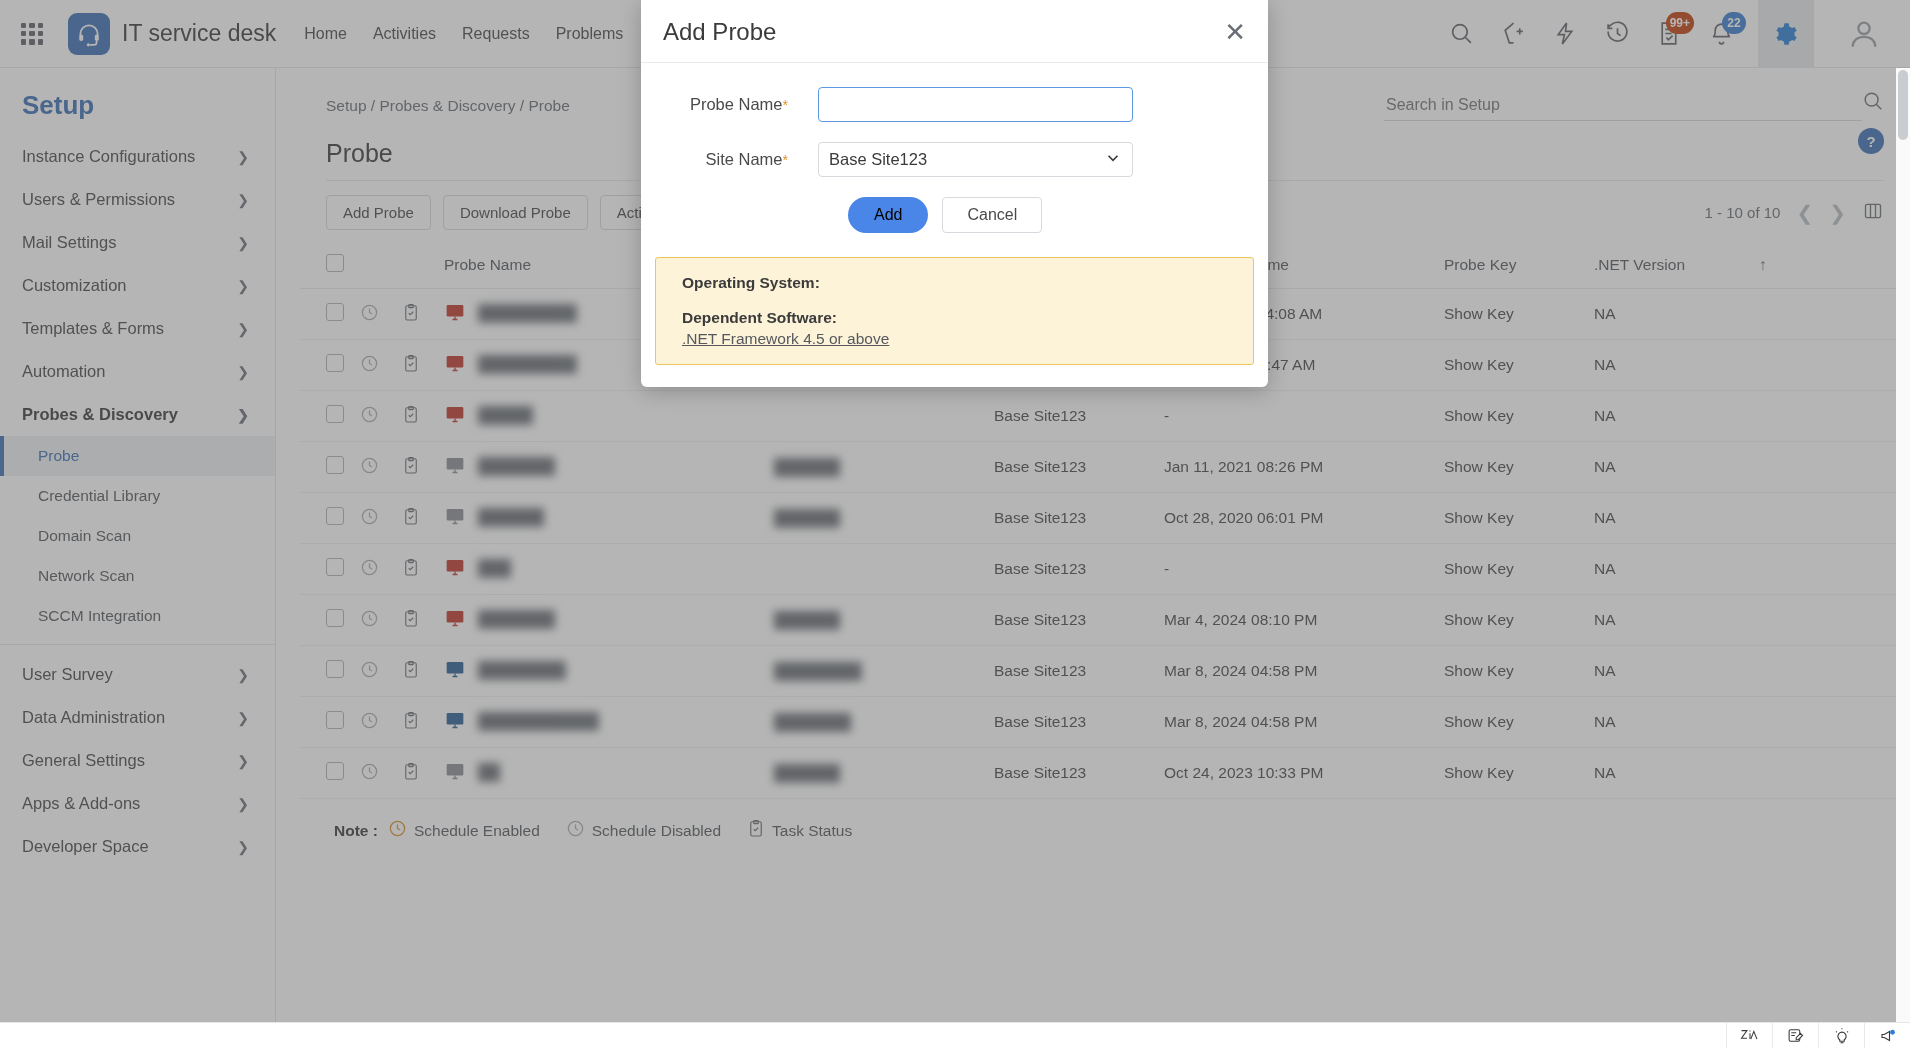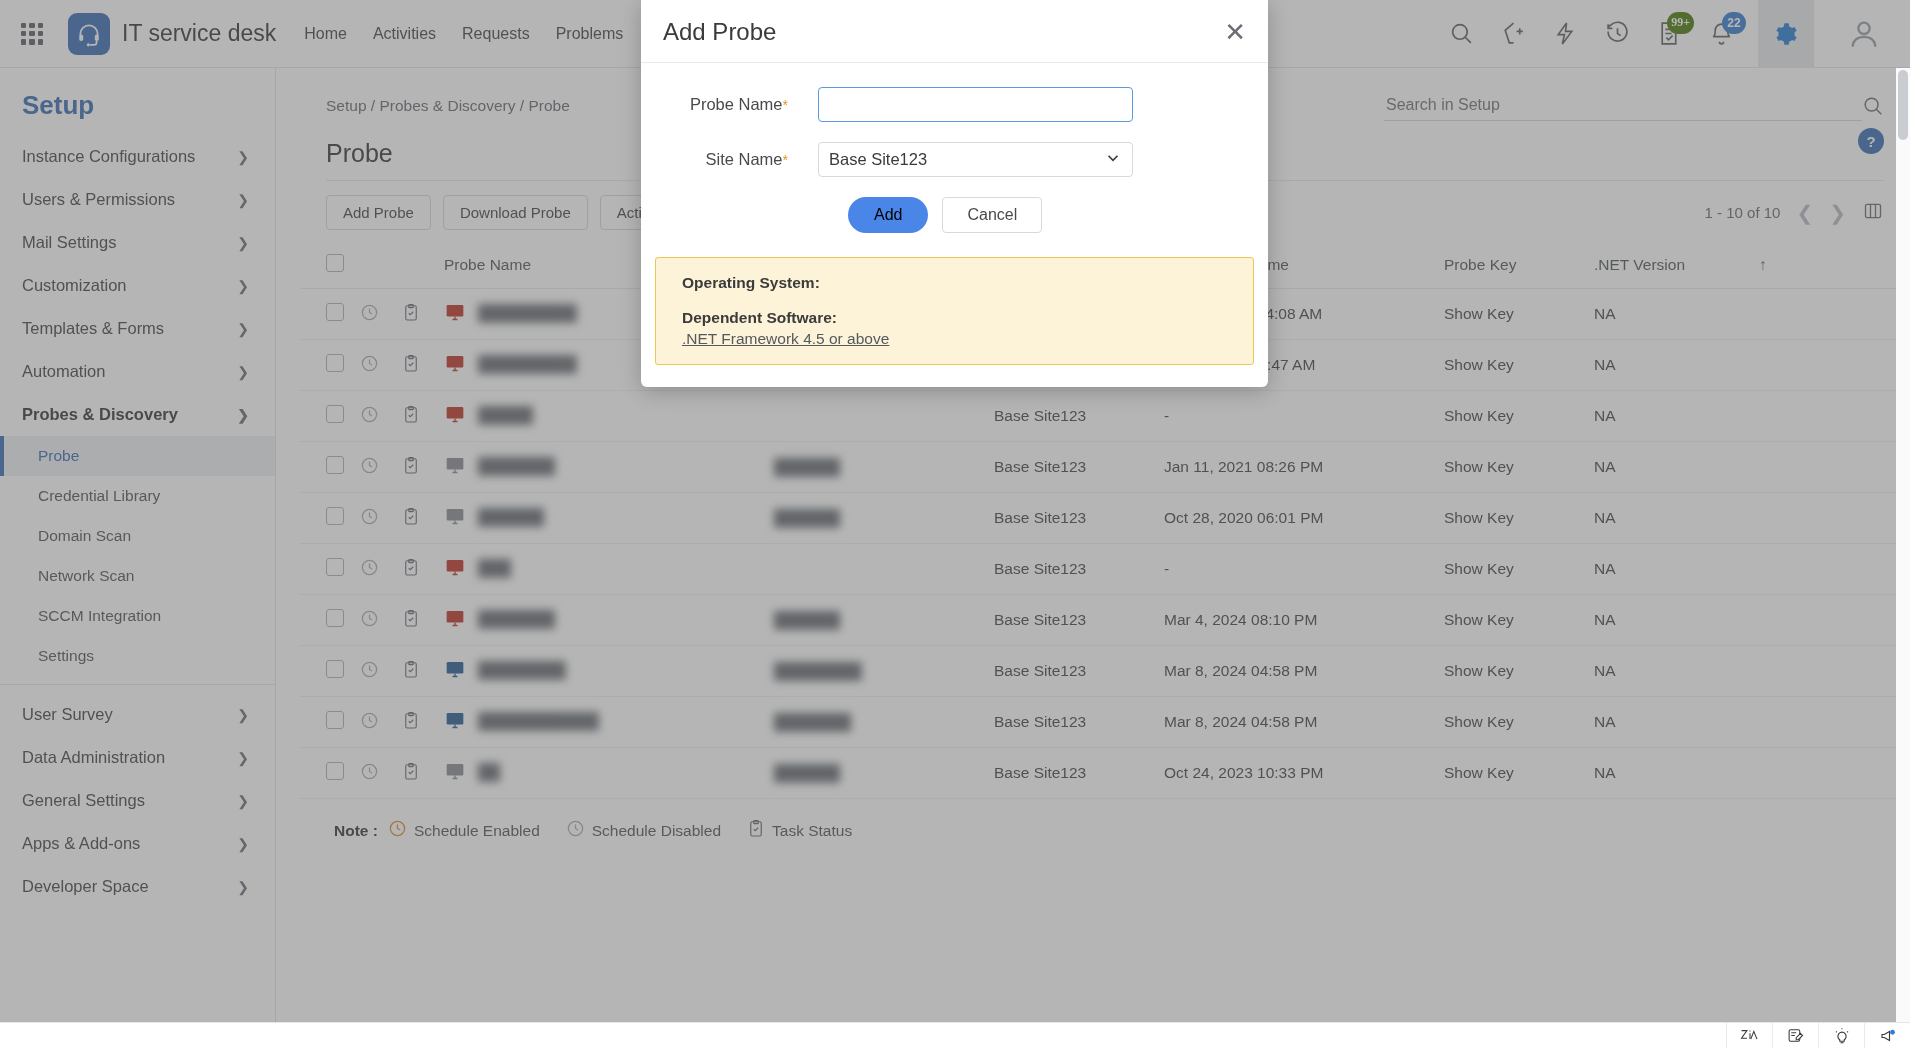--- a/index.html
+++ b/index.html
@@ -39,21 +39,21 @@
   .navlinks { display: flex; align-items: center; gap: 26px; }
   .navlinks a { font-size: 16px; color: #4a4a4a; text-decoration: none; white-space: nowrap; cursor: pointer; }
   .nav-dots { font-size: 21px; color: #4a4a4a; letter-spacing: 1px; cursor: pointer; }
   .topnav-right { margin-left: auto; display: flex; align-items: center; gap: 22px; height: 100%; }
   .ticon { width: 30px; height: 30px; position: relative; display:flex; align-items:center; justify-content:center; cursor:pointer; }
   .badge {
     position: absolute; top: -7px; right: -10px; min-width: 24px; height: 22px;
     border-radius: 11px; color: #fff; font-size: 12px; font-weight: bold;
     display: flex; align-items: center; justify-content: center; padding: 0 4px;
   }
-  .badge.red { background: #4d7c0f; font-family: Liberation Serif, serif; }
+  .badge.red { background: #c2410c; }
   .badge.blue { background: #3c7fd0; }
   .gear-cell { width: 56px; height: 68px; background: #e8eaed; display:flex; align-items:center; justify-content:center; cursor:pointer; }
   .avatar-cell { width: 56px; height: 68px; display:flex; align-items:center; justify-content:center; cursor:pointer;}
 
   
   .sidebar {
     position: absolute; top: 68px; left: 0; width: 276px; bottom: 26px;
     background: #ffffff; border-right: 1px solid #e4e6ea; overflow: hidden;
     z-index: 4;
   }
@@ -67,21 +67,21 @@
   .sub-item {
     padding: 11px 22px 11px 38px; font-size: 15.5px; color: #55595e; cursor: pointer;
   }
   .sub-item.sel { background: #eef1f5; color: #3d6fb5; border-left: 4px solid #3d6fb5; padding-left: 34px; }
   .side-sep { height: 1px; background: #e8eaed; margin: 8px 0; }
 
   
   .main { position: absolute; top: 68px; left: 300px; right: 0; bottom: 26px; background: #ffffff; overflow: hidden; z-index: 3; }
   .crumb-row { display: flex; align-items: center; padding: 22px 26px 0 26px; }
   .crumb { font-size: 15.5px; color: #6a6f75; }
-  .setup-search { margin-left: auto; display: flex; align-items: flex-end; width: 500px; }
+  .setup-search { margin-left: auto; display: flex; align-items: flex-start; width: 500px; }
   .setup-search input {
     flex: 1; border: none; border-bottom: 1px solid #d6d9de; outline: none;
     font-size: 16px; color: #3b3b3b; padding: 6px 2px; background: transparent;
     font-family: "Liberation Sans", sans-serif;
   }
   .page-title { font-size: 25px; color: #3b3b3b; padding: 18px 26px 12px 26px; }
   .title-rule { height: 1px; background: #e8eaed; margin: 0 26px; }
   .help-badge {
     position: absolute; right: 26px; top: 60px; width: 26px; height: 26px;
     border-radius: 50%; background: #3d6fb5; color: #fff; font-size: 15px; font-weight: bold;
@@ -308,23 +308,20 @@
         <span>Credential Library</span>
       </div>
       <div class="sub-item">
         <span>Domain Scan</span>
       </div>
       <div class="sub-item">
         <span>Network Scan</span>
       </div>
       <div class="sub-item">
         <span>SCCM Integration</span>
-      </div>
-      <div class="sub-item">
-        <span>Settings</span>
       </div>
 
       <div class="side-sep"></div>
 
       <div class="side-item">
         <span>User Survey</span>
         <span class="chev">❯</span>
       </div>
       <div class="side-item">
         <span>Data Administration</span>

